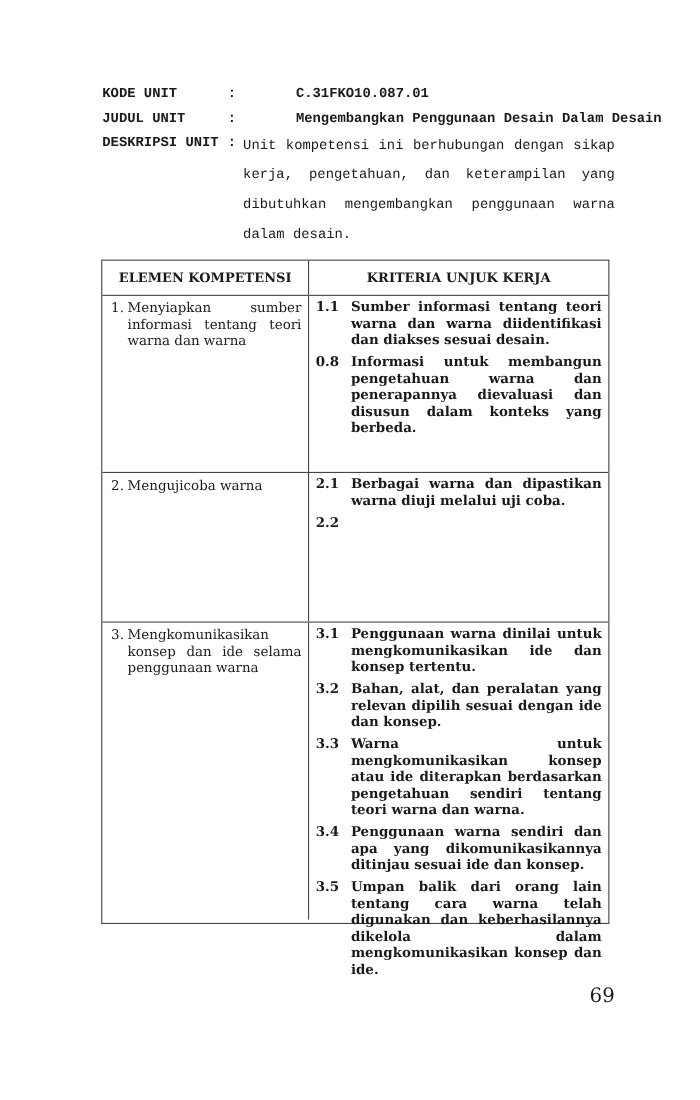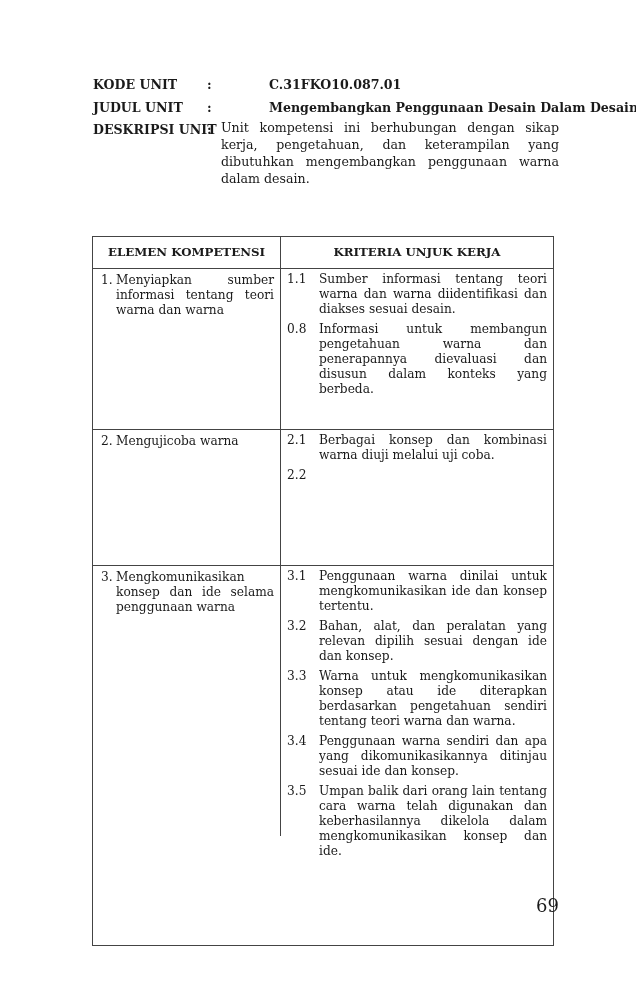--- a/index.html
+++ b/index.html
@@ -3,48 +3,48 @@
   <meta charset="utf-8">
   <style>
     html, body { margin: 0; padding: 0; background: #ffffff; }
     body {
       width: 636px; height: 1000px; position: relative; overflow: hidden;
       font-family: "DejaVu Serif", "Liberation Serif", serif;
       color: #1a1a1a;
     }
     .meta {
       position: absolute; left: 93px; top: 74px; width: 466px;
-      font-size: 12.6px; line-height: 22.5px;
+      font-size: 12.6px; line-height: 22.5px; font-family: Liberation Mono, monospace;
     }
     .meta-row { display: flex; align-items: flex-start; }
     .meta-label { width: 114px; font-weight: bold; flex: 0 0 114px; white-space: nowrap; }
     .meta-colon { width: 14px; flex: 0 0 14px; font-weight: bold; }
     .meta-value { flex: 1; }
     .meta-value.bold { font-weight: bold; white-space: nowrap; margin-left: 48px; }
-    .meta-value.desc { text-align: justify; line-height: 17px; }
+    .meta-value.desc { text-align: justify; line-height: 27px; }
 
     .table {
-      position: absolute; left: 92px; top: 236px; width: 462px; height: 710px;
+      position: absolute; left: 92px; top: 236px; width: 462px; height: 604px;
       border: 1.5px solid #444; box-sizing: border-box;
       font-size: 12.2px; line-height: 15px;
     }
     .thead { display: flex; height: 32px; border-bottom: 1.5px solid #444; box-sizing: border-box; }
     .th {
       display: flex; align-items: center; justify-content: center;
       font-weight: bold; font-size: 11.8px;
     }
     .col-left { width: 188px; flex: 0 0 188px; border-right: 1.5px solid #444; box-sizing: border-box; }
     .col-right { flex: 1; }
     .trow { display: flex; border-bottom: 1.5px solid #444; box-sizing: border-box; }
     .trow:last-child { border-bottom: none; }
     .td-left { padding: 4px 6px 4px 8px; display: flex; }
     .el-num { width: 15px; flex: 0 0 15px; }
     .el-text { flex: 1; text-align: justify; }
     .td-right { padding: 3px 6px 4px 6px; }
-    .crit { display: flex; margin-bottom: 5px; }
+    .crit { display: flex; margin-bottom: 5px; font-weight: bold; }
     .crit-num { width: 32px; flex: 0 0 32px; }
     .crit-text { flex: 1; text-align: justify; }
     .page-num {
       position: absolute; left: 536px; top: 895px; font-size: 18px;
     }
   </style>
 </head>
 <body>
 
 <div class="meta">
@@ -89,21 +89,21 @@
   </div>
 
   <div class="trow" style="height:136px;">
     <div class="col-left td-left">
       <span class="el-num">2.</span>
       <span class="el-text">Mengujicoba warna</span>
     </div>
     <div class="col-right td-right">
       <div class="crit">
         <span class="crit-num">2.1</span>
-        <span class="crit-text">Berbagai konsep dan kombinasi warna diuji melalui uji coba.</span>
+        <span class="crit-text">Berbagai warna dan dipastikan warna diuji melalui uji coba.</span>
       </div>
       <div class="crit">
         <span class="crit-num">2.2</span>
       </div>
     </div>
   </div>
 
   <div class="trow" style="flex:1; height:270px;">
     <div class="col-left td-left">
       <span class="el-num">3.</span>

